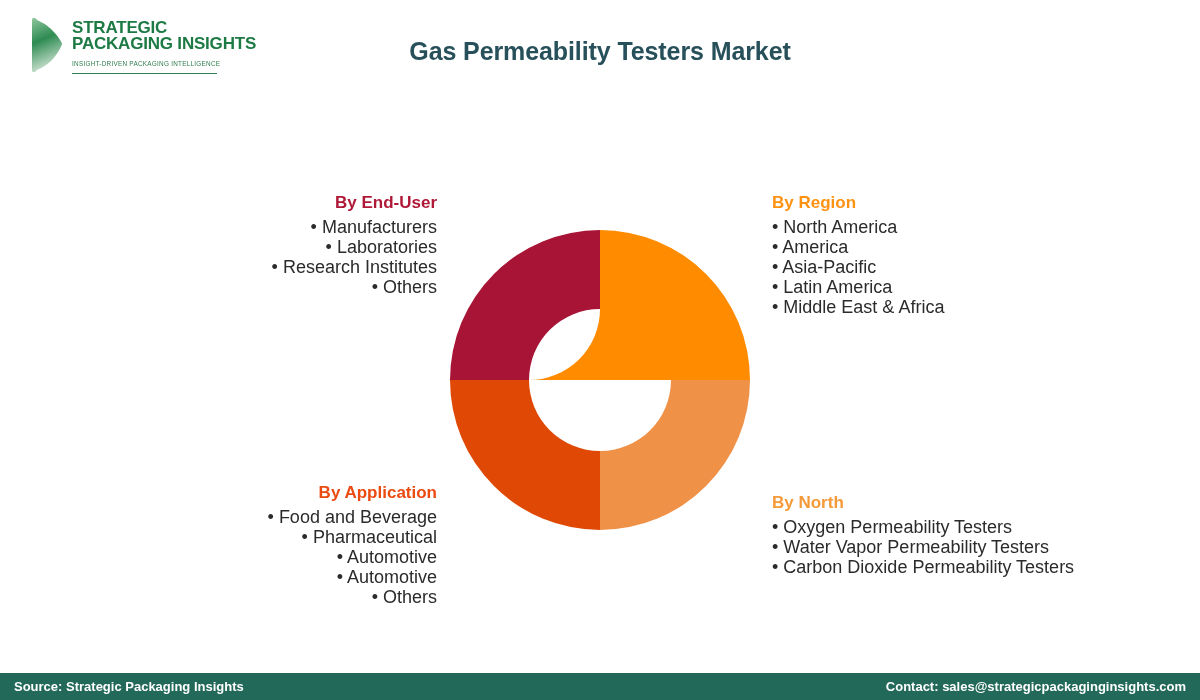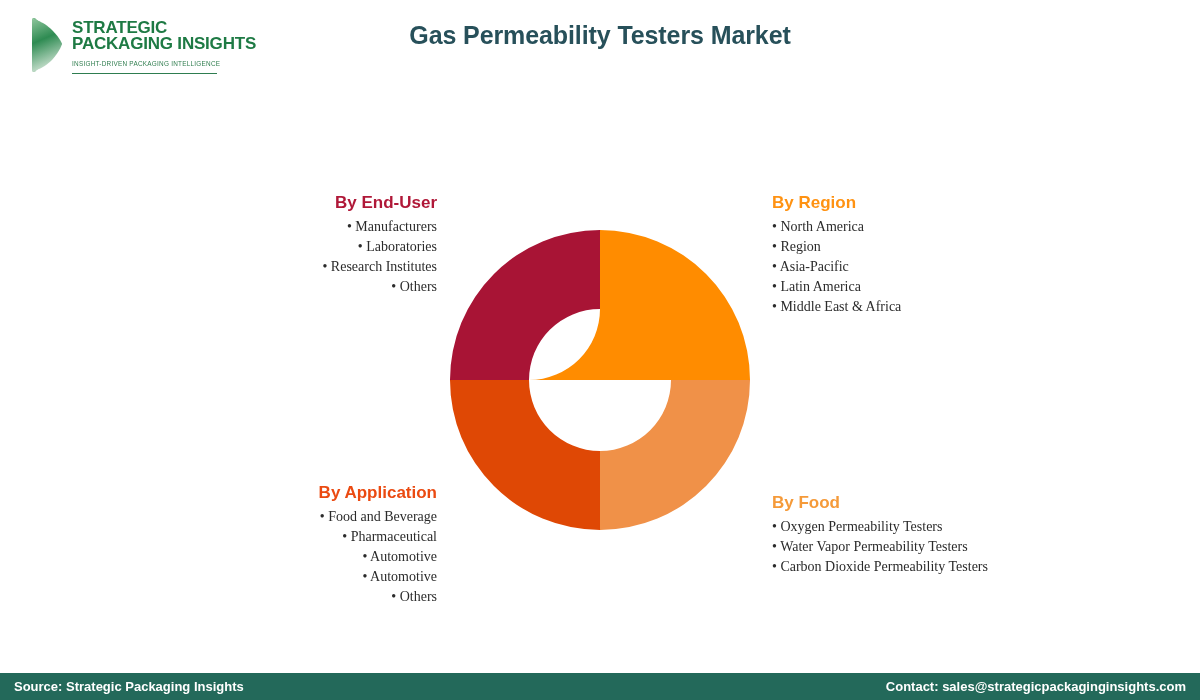--- a/index.html
+++ b/index.html
@@ -94,22 +94,22 @@
   .seg { position: absolute; }
   .seg-title {
     font-family: "Liberation Sans", sans-serif;
     font-weight: bold;
     font-size: 17px;
     margin-bottom: 4px;
     white-space: nowrap;
   }
   .seg-list { list-style: none; }
   .seg-list li {
-    font-family: Liberation Serif, serif;
-    font-size: 14px;
+    font-family: Liberation Sans, sans-serif;
+    font-size: 18px;
     color: #2B2B2B;
     line-height: 20px;
     white-space: nowrap;
   }
   .bullet { color: #2B2B2B; }
 
   .align-right { text-align: right; }
   .align-left  { text-align: left;  }
 
   #seg-end-user   { left: 185px; top: 193px; width: 252px; }
@@ -159,21 +159,21 @@
       </svg>
     </div>
     <div id="logo-text">
       <div class="logo-line">STRATEGIC</div>
       <div class="logo-line">PACKAGING INSIGHTS</div>
       <div id="logo-tag">INSIGHT-DRIVEN PACKAGING INTELLIGENCE</div>
     </div>
     <div id="logo-rule"></div>
   </div>
 
-  <div id="page-title" style="color: rgb(39, 80, 90);">Gas Permeability Testers Market</div>
+  <div id="page-title" style="color: rgb(39, 80, 90); margin-top: 16px;">Gas Permeability Testers Market</div>
 
   <div id="donut-wrap">
     <svg id="donut-svg" width="300" height="300" viewBox="0 0 300 300">
 
       <path d="M150,0 A150,150 0 0 1 300,150 L79,150 A71,71 0 0 0 150,79 Z" fill="#FF8C00"></path>
 
       <path d="M300,150 A150,150 0 0 1 150,300 L150,221 A71,71 0 0 0 221,150 Z" fill="#F09148"></path>
 
       <path d="M150,300 A150,150 0 0 1 0,150 L79,150 A71,71 0 0 0 150,221 Z" fill="#DF4805"></path>
 
@@ -188,40 +188,40 @@
       <li><span class="bullet">•</span> <span>Laboratories</span></li>
       <li><span class="bullet">•</span> <span>Research Institutes</span></li>
       <li><span class="bullet">•</span> <span>Others</span></li>
     </ul>
   </div>
 
   <div class="seg align-left" id="seg-region">
     <div class="seg-title" style="color: rgb(255, 146, 18);">By Region</div>
     <ul class="seg-list">
       <li><span class="bullet">•</span> <span>North America</span></li>
-      <li><span class="bullet">•</span> <span>Region</span></li>
+      <li><span class="bullet">•</span> <span>America</span></li>
       <li><span class="bullet">•</span> <span>Asia-Pacific</span></li>
       <li><span class="bullet">•</span> <span>Latin America</span></li>
       <li><span class="bullet">•</span> <span>Middle East &amp; Africa</span></li>
     </ul>
   </div>
 
   <div class="seg align-right" id="seg-application">
     <div class="seg-title" style="color: rgb(235, 74, 17);">By Application</div>
     <ul class="seg-list">
       <li><span class="bullet">•</span> <span>Food and Beverage</span></li>
       <li><span class="bullet">•</span> <span>Pharmaceutical</span></li>
       <li><span class="bullet">•</span> <span>Automotive</span></li>
       <li><span class="bullet">•</span> <span>Automotive</span></li>
       <li><span class="bullet">•</span> <span>Others</span></li>
     </ul>
   </div>
 
   <div class="seg align-left" id="seg-type">
-    <div class="seg-title" style="color: rgb(245, 154, 57);">By Food</div>
+    <div class="seg-title" style="color: rgb(245, 154, 57);">By North</div>
     <ul class="seg-list">
       <li><span class="bullet">•</span> <span>Oxygen Permeability Testers</span></li>
       <li><span class="bullet">•</span> <span>Water Vapor Permeability Testers</span></li>
       <li><span class="bullet">•</span> <span>Carbon Dioxide Permeability Testers</span></li>
     </ul>
   </div>
 
   <div id="footer" style="background: rgb(35, 105, 90);">
     <div class="footer-text">Source: Strategic Packaging Insights</div>
     <div class="footer-text">Contact: sales@strategicpackaginginsights.com</div>

